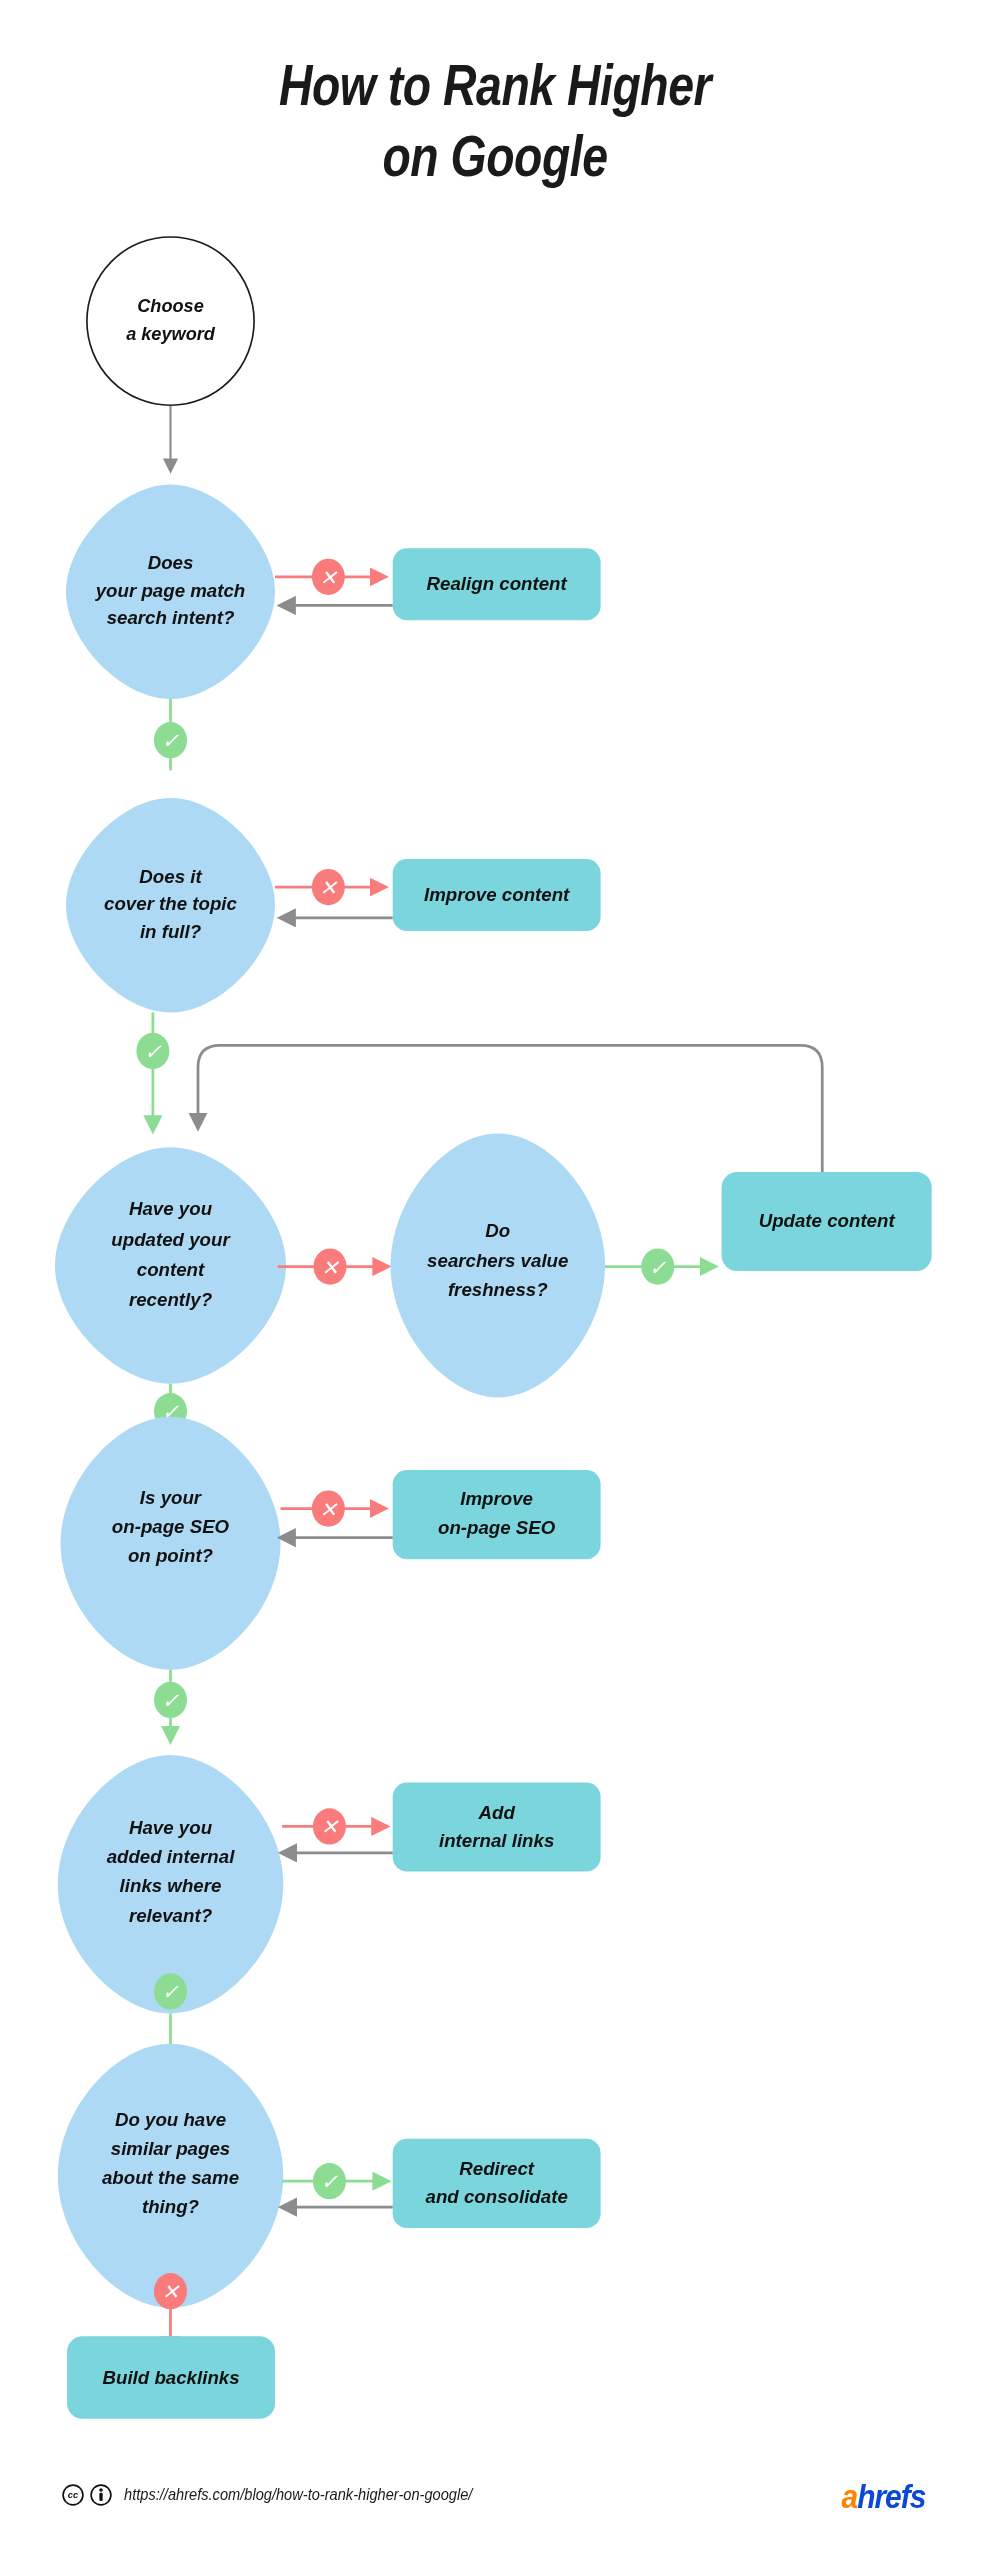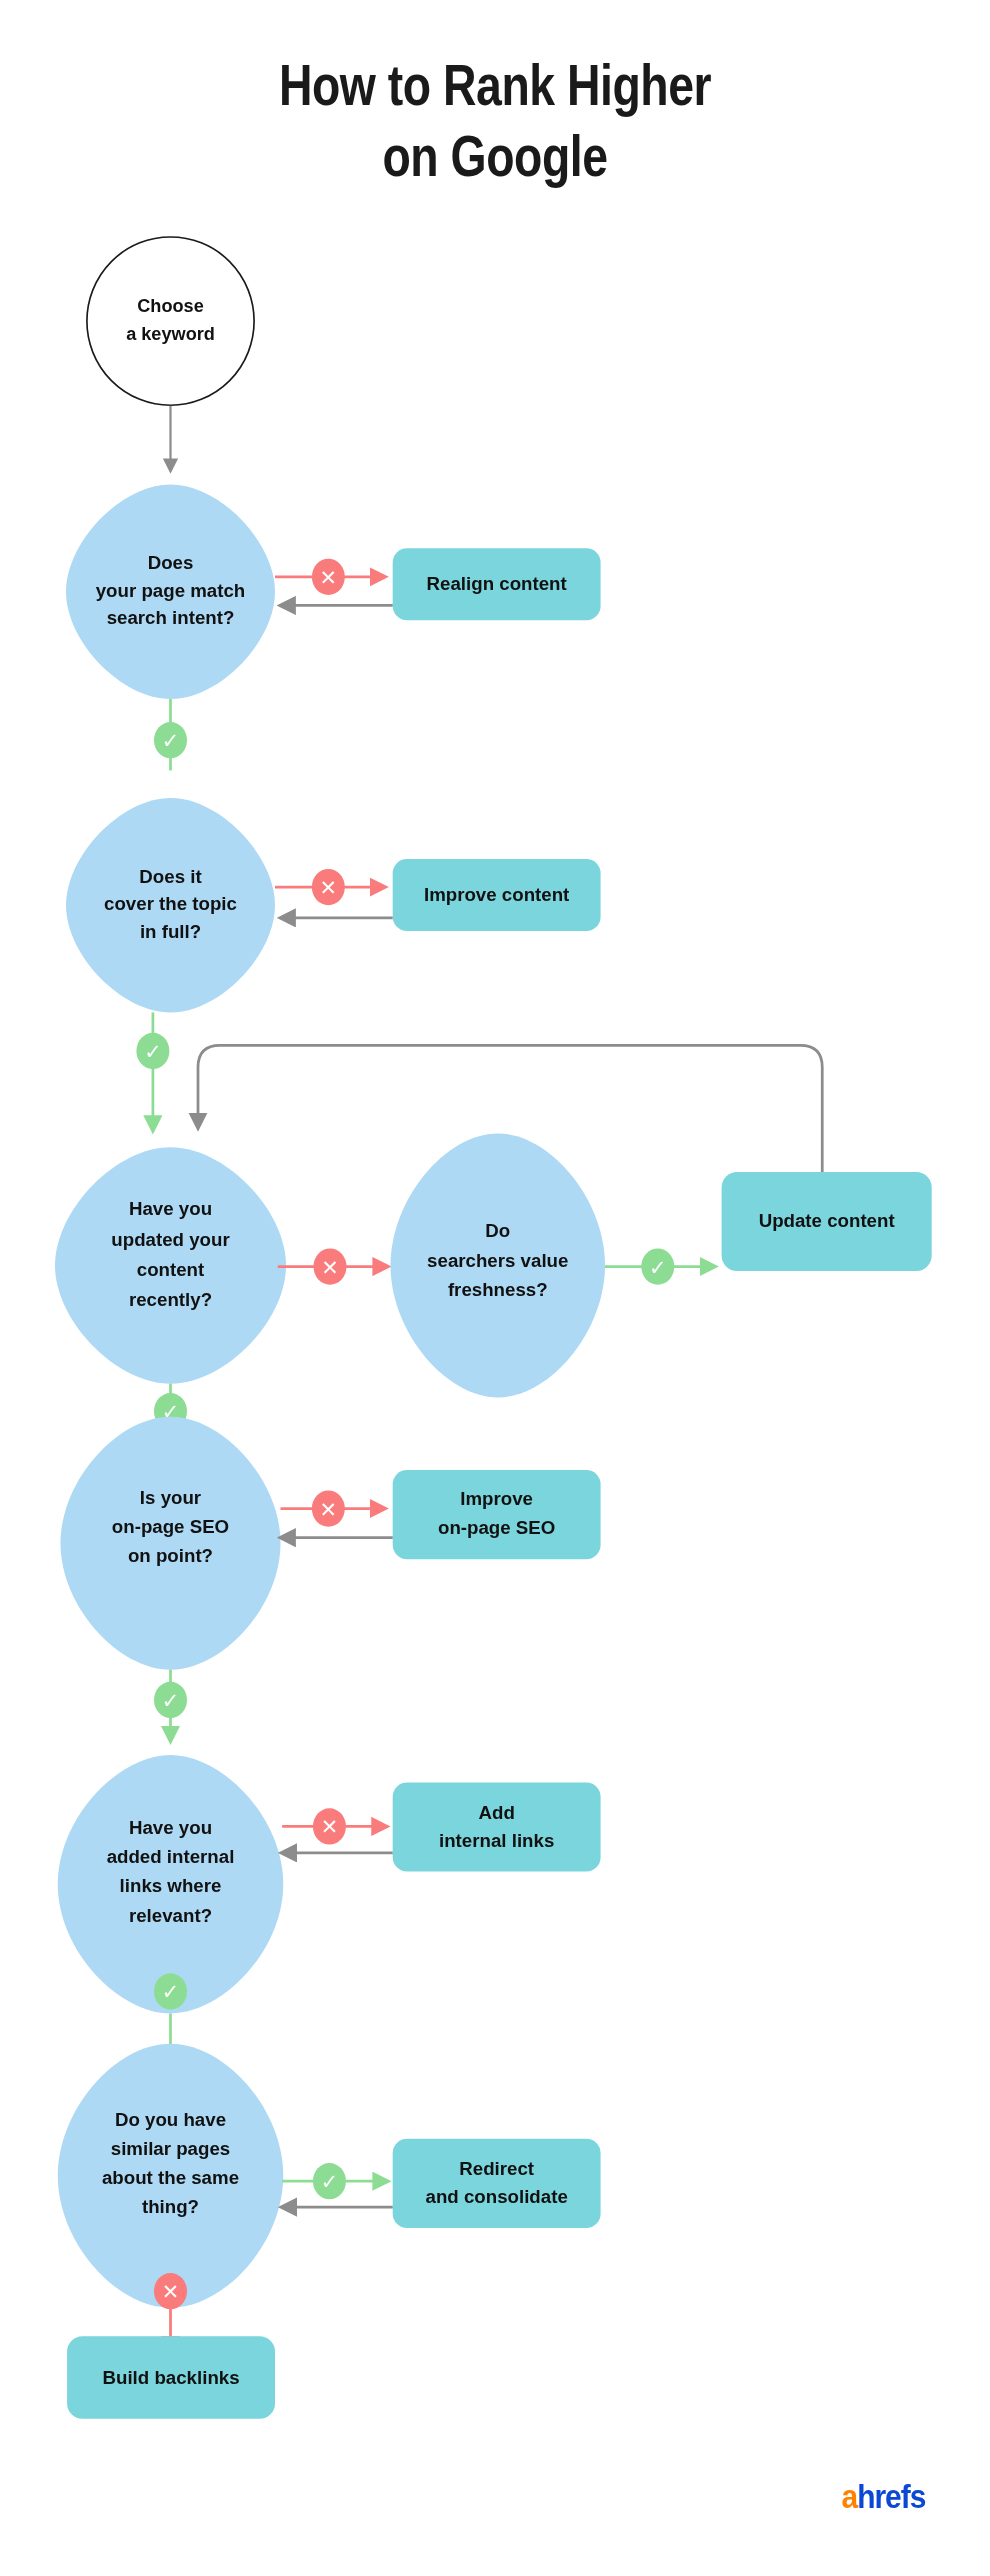--- a/index.html
+++ b/index.html
@@ -9,20 +9,21 @@
   }
   body {
     font-family: "Liberation Sans", sans-serif;
   }
   #page {
     position: relative;
     width: 990px;
     height: 2576px;
     background: #ffffff;
     overflow: hidden;
+    font-style: italic;
   }
   
   .title {
     position: absolute;
     left: 0;
     top: 50px;
     width: 990px;
     text-align: center;
     font-family: "Liberation Sans", sans-serif;
     font-weight: bold;
@@ -292,19 +293,31 @@
       <text class="badge-glyph" x="310" y="4166">✕</text>
     </g>
 
     <g>
       <rect x="122" y="4247" width="378" height="150" rx="28" ry="28" fill="#7BD5DC"></rect>
       <text class="node-text act-text" x="311" y="4325">Build backlinks</text>
     </g>
   </svg>
 
   <div class="footer">
+    <div class="footer-left">
+      <svg class="cc-icon" viewBox="0 0 40 40">
+        <circle cx="20" cy="20" r="18" fill="none" stroke="#111" stroke-width="3"></circle>
+        <text x="20" y="26" font-family="Liberation Sans, sans-serif" font-size="17" font-weight="bold" text-anchor="middle" fill="#111">cc</text>
+      </svg>
+      <svg class="cc-icon" viewBox="0 0 40 40">
+        <circle cx="20" cy="20" r="18" fill="none" stroke="#111" stroke-width="3"></circle>
+        <circle cx="20" cy="11" r="3.2" fill="#111"></circle>
+        <rect x="17" y="16" width="6" height="15" rx="2.5" fill="#111"></rect>
+      </svg>
+      <span class="footer-url">https://ahrefs.com/blog/how-to-rank-higher-on-google/</span>
+    </div>
     <div class="ahrefs-logo">
       <span class="ahrefs-a">a</span><span class="ahrefs-rest">hrefs</span>
     </div>
   </div>
 
 </div>
 
 
 </body></html>

